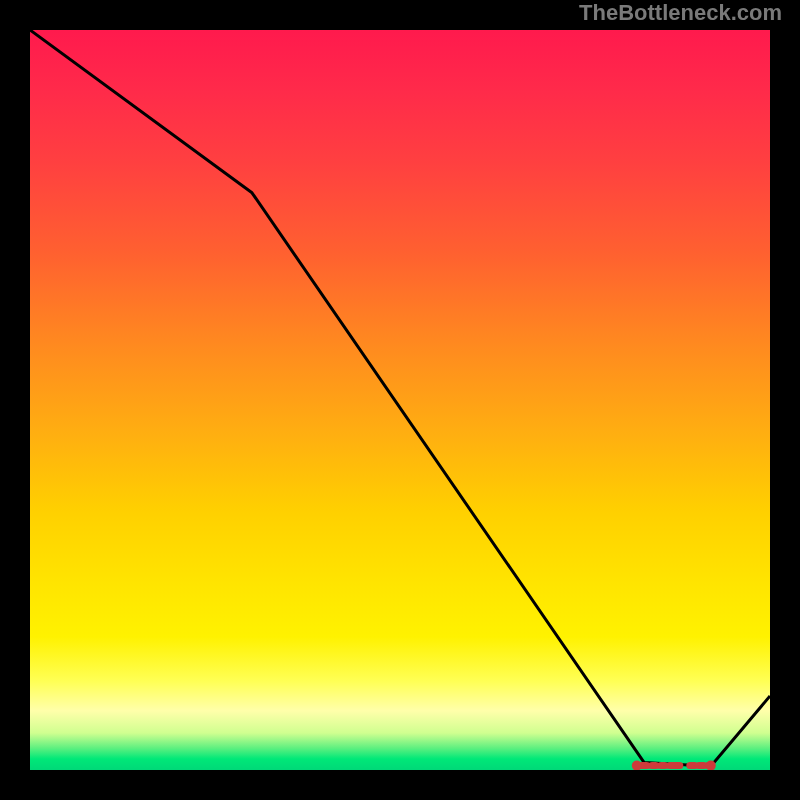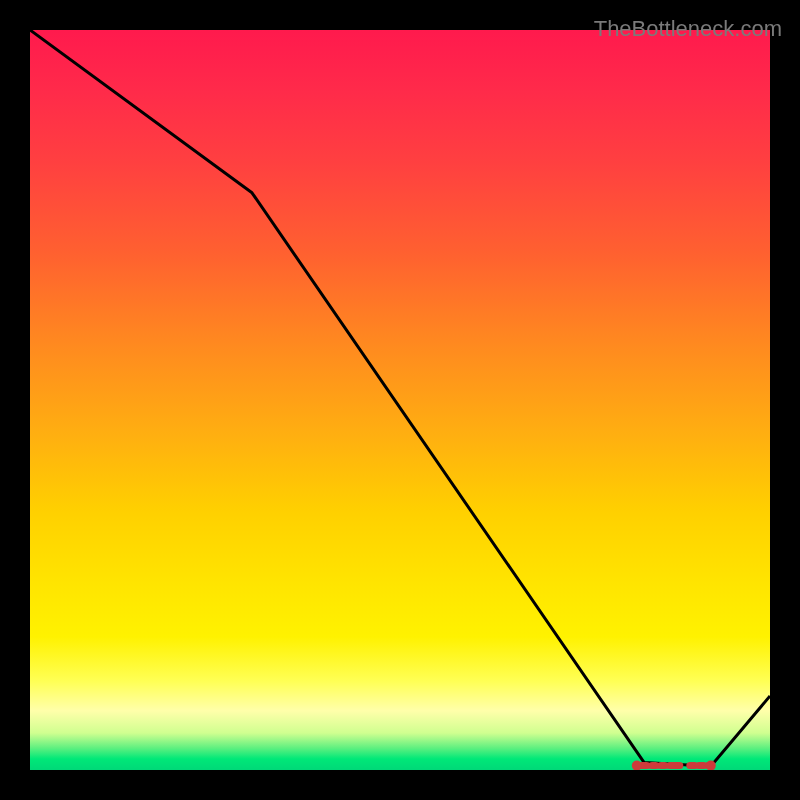--- a/index.html
+++ b/index.html
@@ -11,25 +11,25 @@
     font-family: Arial, Helvetica, sans-serif;
     overflow: hidden;
   }
   .container {
     position: relative;
     width: 800px;
     height: 800px;
   }
   .attribution {
     position: absolute;
-    top: 16px;
+    top: 0;
     right: 18px;
     color: #7a7a7a;
     font-size: 22px;
-    font-weight: 400;
+    font-weight: 700;
     z-index: 10;
   }
   .plot-area {
     position: absolute;
     left: 30px;
     top: 30px;
     width: 740px;
     height: 740px;
     background: linear-gradient(to bottom,
       #ff1a4d 0%,

